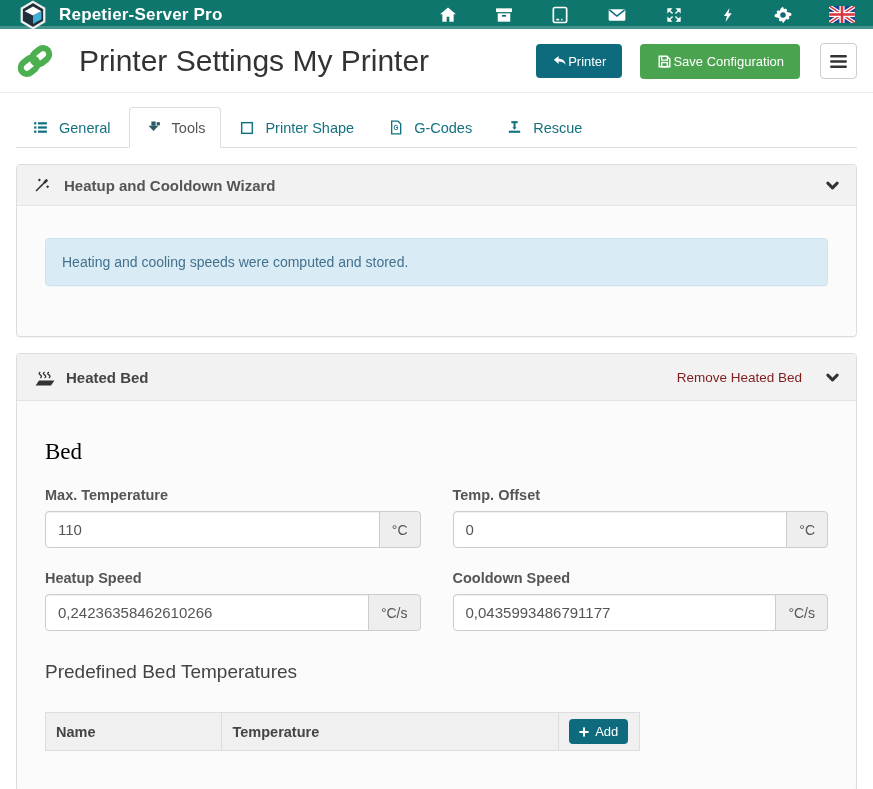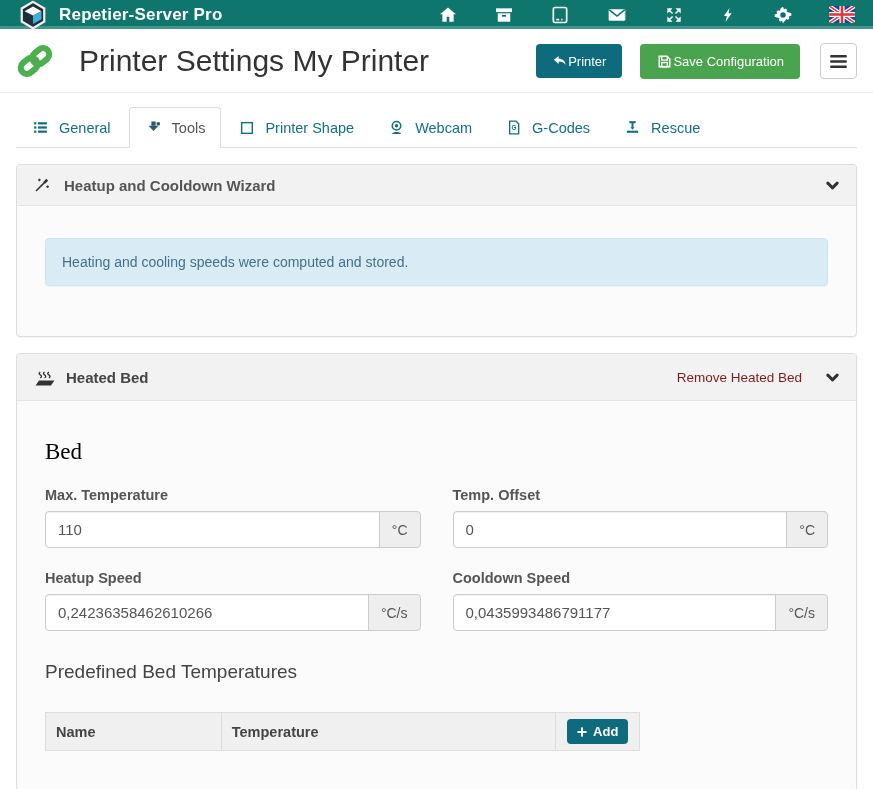--- a/index.html
+++ b/index.html
@@ -66,21 +66,21 @@
   .table-heading { font-size:19px; font-weight:500; color:#444; margin:30px 0 29px; }
   .bed-table { border-collapse:separate; border-spacing:0; border:1px solid #ddd; width:595px; }
   .bed-table th { background:#f0f0f0; text-align:left; font-size:14.5px; color:#444;
     padding:8px 10px; border-right:1px solid #ddd; height:37px; }
   .bed-table th:last-child { border-right:none; }
   .col-name { width:156px; }
   .col-temp { width:297px; }
   .col-add { width:68px; padding:4px 6px !important; text-align:center !important; }
   .btn-add { background:#0d6b7d; color:#fff; border:none; border-radius:4px; cursor:pointer;
     font-size:13px; font-family:inherit; padding:5px 10px; display:inline-flex;
-    align-items:center; gap:6px; font-weight:700; }
+    align-items:center; gap:6px; font-weight:400; }
 </style>
 </head>
 <body>
 
 <nav class="navbar">
   <div class="brand">
     <span style="display:flex">
       <svg viewBox="0 0 32 32" width="30" height="30">
         <polygon points="16,2 28,9 28,23 16,30 4,23 4,9" fill="#1f2e3a" stroke="#efefef" stroke-width="2.4"></polygon>
         <polygon points="16,7 25,12 16,16.5 7,12" fill="#ffffff"></polygon>
@@ -213,30 +213,20 @@
   <div class="tab">
     <span style="display:flex">
       <svg viewBox="0 0 24 24" width="16" height="16">
           <rect x="4" y="4" width="16" height="16" fill="none" stroke="currentColor" stroke-width="2.2"></rect>
         </svg>
     </span>
     <span>Printer Shape</span>
   </div>
   <div class="tab">
     <span style="display:flex">
-      <svg viewBox="0 0 24 24" width="17" height="17" fill="currentColor">
-          <circle cx="12" cy="9.5" r="6" fill="none" stroke="currentColor" stroke-width="2.2"></circle>
-          <circle cx="12" cy="9.5" r="2.4"></circle>
-          <path d="M5.5 21c1.6-3.4 11.4-3.4 13 0z"></path>
-        </svg>
-    </span>
-    <span>Webcam</span>
-  </div>
-  <div class="tab">
-    <span style="display:flex">
       <svg viewBox="0 0 24 24" width="16" height="17">
           <path d="M5.5 2.5h9.5l4 4v15H5.5z" fill="none" stroke="currentColor" stroke-width="2"></path>
           <text x="12" y="16" font-size="9.5" font-weight="bold" text-anchor="middle" fill="currentColor" font-family="Liberation Sans, sans-serif">G</text>
         </svg>
     </span>
     <span>G-Codes</span>
   </div>
   <div class="tab">
     <span style="display:flex">
       <svg viewBox="0 0 24 24" width="17" height="17" fill="currentColor">

